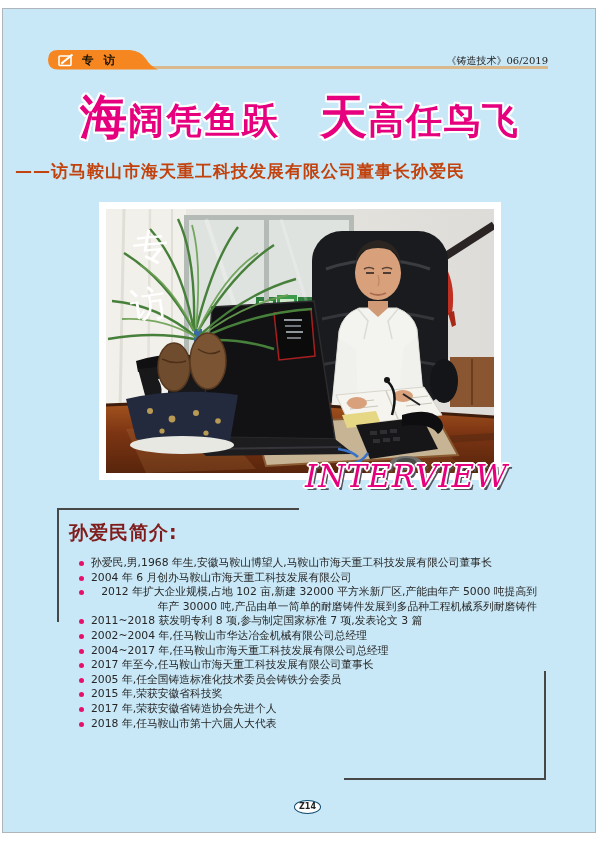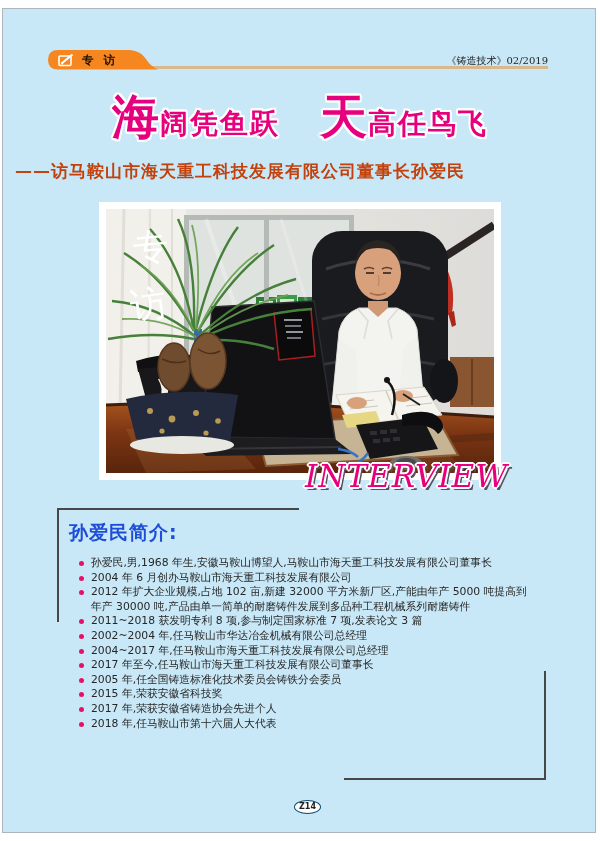--- a/index.html
+++ b/index.html
@@ -13,42 +13,42 @@
     letter-spacing:3px;z-index:3;white-space:nowrap;}
   .tab-icon{position:absolute;left:10px;top:3px;z-index:3;}
   .issue{position:absolute;right:52px;top:54px;font-family:"DejaVu Serif",serif;font-size:10px;
     color:#1d1d1d;z-index:2;}
   
   .title-row{position:absolute;left:0;top:86px;width:600px;text-align:center;white-space:nowrap;
     color:#e6007e;font-weight:bold;
     text-shadow:-2px 0 0 #fff,2px 0 0 #fff,0 -2px 0 #fff,0 2px 0 #fff,
       -1.6px -1.6px 0 #fff,1.6px -1.6px 0 #fff,-1.6px 1.6px 0 #fff,1.6px 1.6px 0 #fff;}
   .t-big{font-size:47px;letter-spacing:1px;}
-  .t-rest{font-size:28px;letter-spacing:2px;}
+  .t-rest{font-size:36px;letter-spacing:2px;}
   .t-gap{display:inline-block;width:40px;}
   .subtitle{position:absolute;left:0;top:160px;width:480px;text-align:center;font-size:17px;
     font-weight:700;color:#c2410c;font-family:"DejaVu Serif",serif;letter-spacing:1px;}
   
   .photo-frame{position:absolute;left:99px;top:202px;width:388px;height:264px;background:#fff;
     padding:7px;}
   .interview{position:absolute;left:305px;top:458px;font-family:"DejaVu Serif",serif;
     font-style:italic;font-weight:400;font-size:31px;color:#e6007e;letter-spacing:1px;z-index:5;
     text-shadow:-2px 0 0 #fff,2px 0 0 #fff,0 -2px 0 #fff,0 2px 0 #fff,
       -1.2px -1.2px 0 #fff,1.2px -1.2px 0 #fff,-1.2px 1.2px 0 #fff,1.2px 1.2px 0 #fff,
       3px 3px 0 #54545e;}
   
   .profile{position:absolute;left:57px;top:508px;width:489px;height:272px;}
   .brk-tl{position:absolute;left:0;top:0;width:240px;height:112px;
     border-left:2px solid #474747;border-top:2px solid #474747;}
   .brk-br{position:absolute;right:0;bottom:0;width:200px;height:107px;
     border-right:2px solid #474747;border-bottom:2px solid #474747;}
   .profile-title{position:absolute;left:12px;top:12px;font-size:19px;font-weight:bold;
-    color:#1d4ed8;letter-spacing:1px;}
+    color:#7f1d1d;letter-spacing:1px;}
   .profile-list{position:absolute;left:22px;top:48px;width:458px;margin:0;padding:0;list-style:none;}
-  .pl-item{display:flex;align-items:flex-start;line-height:14.6px;font-size:10.8px;color:#262626;}
+  .pl-item{display:flex;align-items:flex-start;line-height:14.6px;font-size:10.8px;color:#262626;text-align:right;}
   .pl-item .dot{flex:none;width:5px;height:5px;border-radius:50%;background:#e6106a;
     margin:5px 7px 0 0;}
   
   .page-oval{position:absolute;left:294px;top:800px;width:27px;height:14px;border-radius:50%;
     background:#fdfdfd;border:1px solid #0c4a6e;box-sizing:border-box;text-align:center;
     font-size:8px;font-weight:bold;color:#222;line-height:12px;}
 </style>
 </head>
 <body>
 
@@ -59,21 +59,21 @@
   <svg width="110" height="20" viewBox="0 0 110 20">
     <path d="M10,0 L82,0 Q93,1 98,9 Q102,16 110,19.5 L10,19.5 Q0,19.5 0,9.75 Q0,0 10,0 Z" fill="#f6861f"></path>
   </svg>
   <svg class="tab-icon" width="17" height="14" viewBox="0 0 17 14">
     <rect x="1" y="3" width="12" height="9.5" rx="1" fill="none" stroke="#ffffff" stroke-width="1.6"></rect>
     <line x1="3.5" y1="10.5" x2="14.5" y2="1.5" stroke="#ffffff" stroke-width="2.2"></line>
     <path d="M3,11.5 L5.5,11 L3.6,9.4 Z" fill="#ffffff"></path>
   </svg>
   <span class="tab-label">专 访</span>
 </div>
-<div class="issue">《铸造技术》02/2019</div>
+<div class="issue">《铸造技术》06/2019</div>
 
 <div class="title-row">
   <span class="t-big">海</span><span class="t-rest">阔凭鱼跃</span><span class="t-gap"></span><span class="t-big">天</span><span class="t-rest">高任鸟飞</span>
 </div>
 <div class="subtitle">——访马鞍山市海天重工科技发展有限公司董事长孙爱民</div>
 
 <div class="photo-frame">
   <svg width="388" height="264" viewBox="0 0 388 264">
     <defs>
       <linearGradient id="deskGrad" x1="0" y1="0" x2="0" y2="1">

